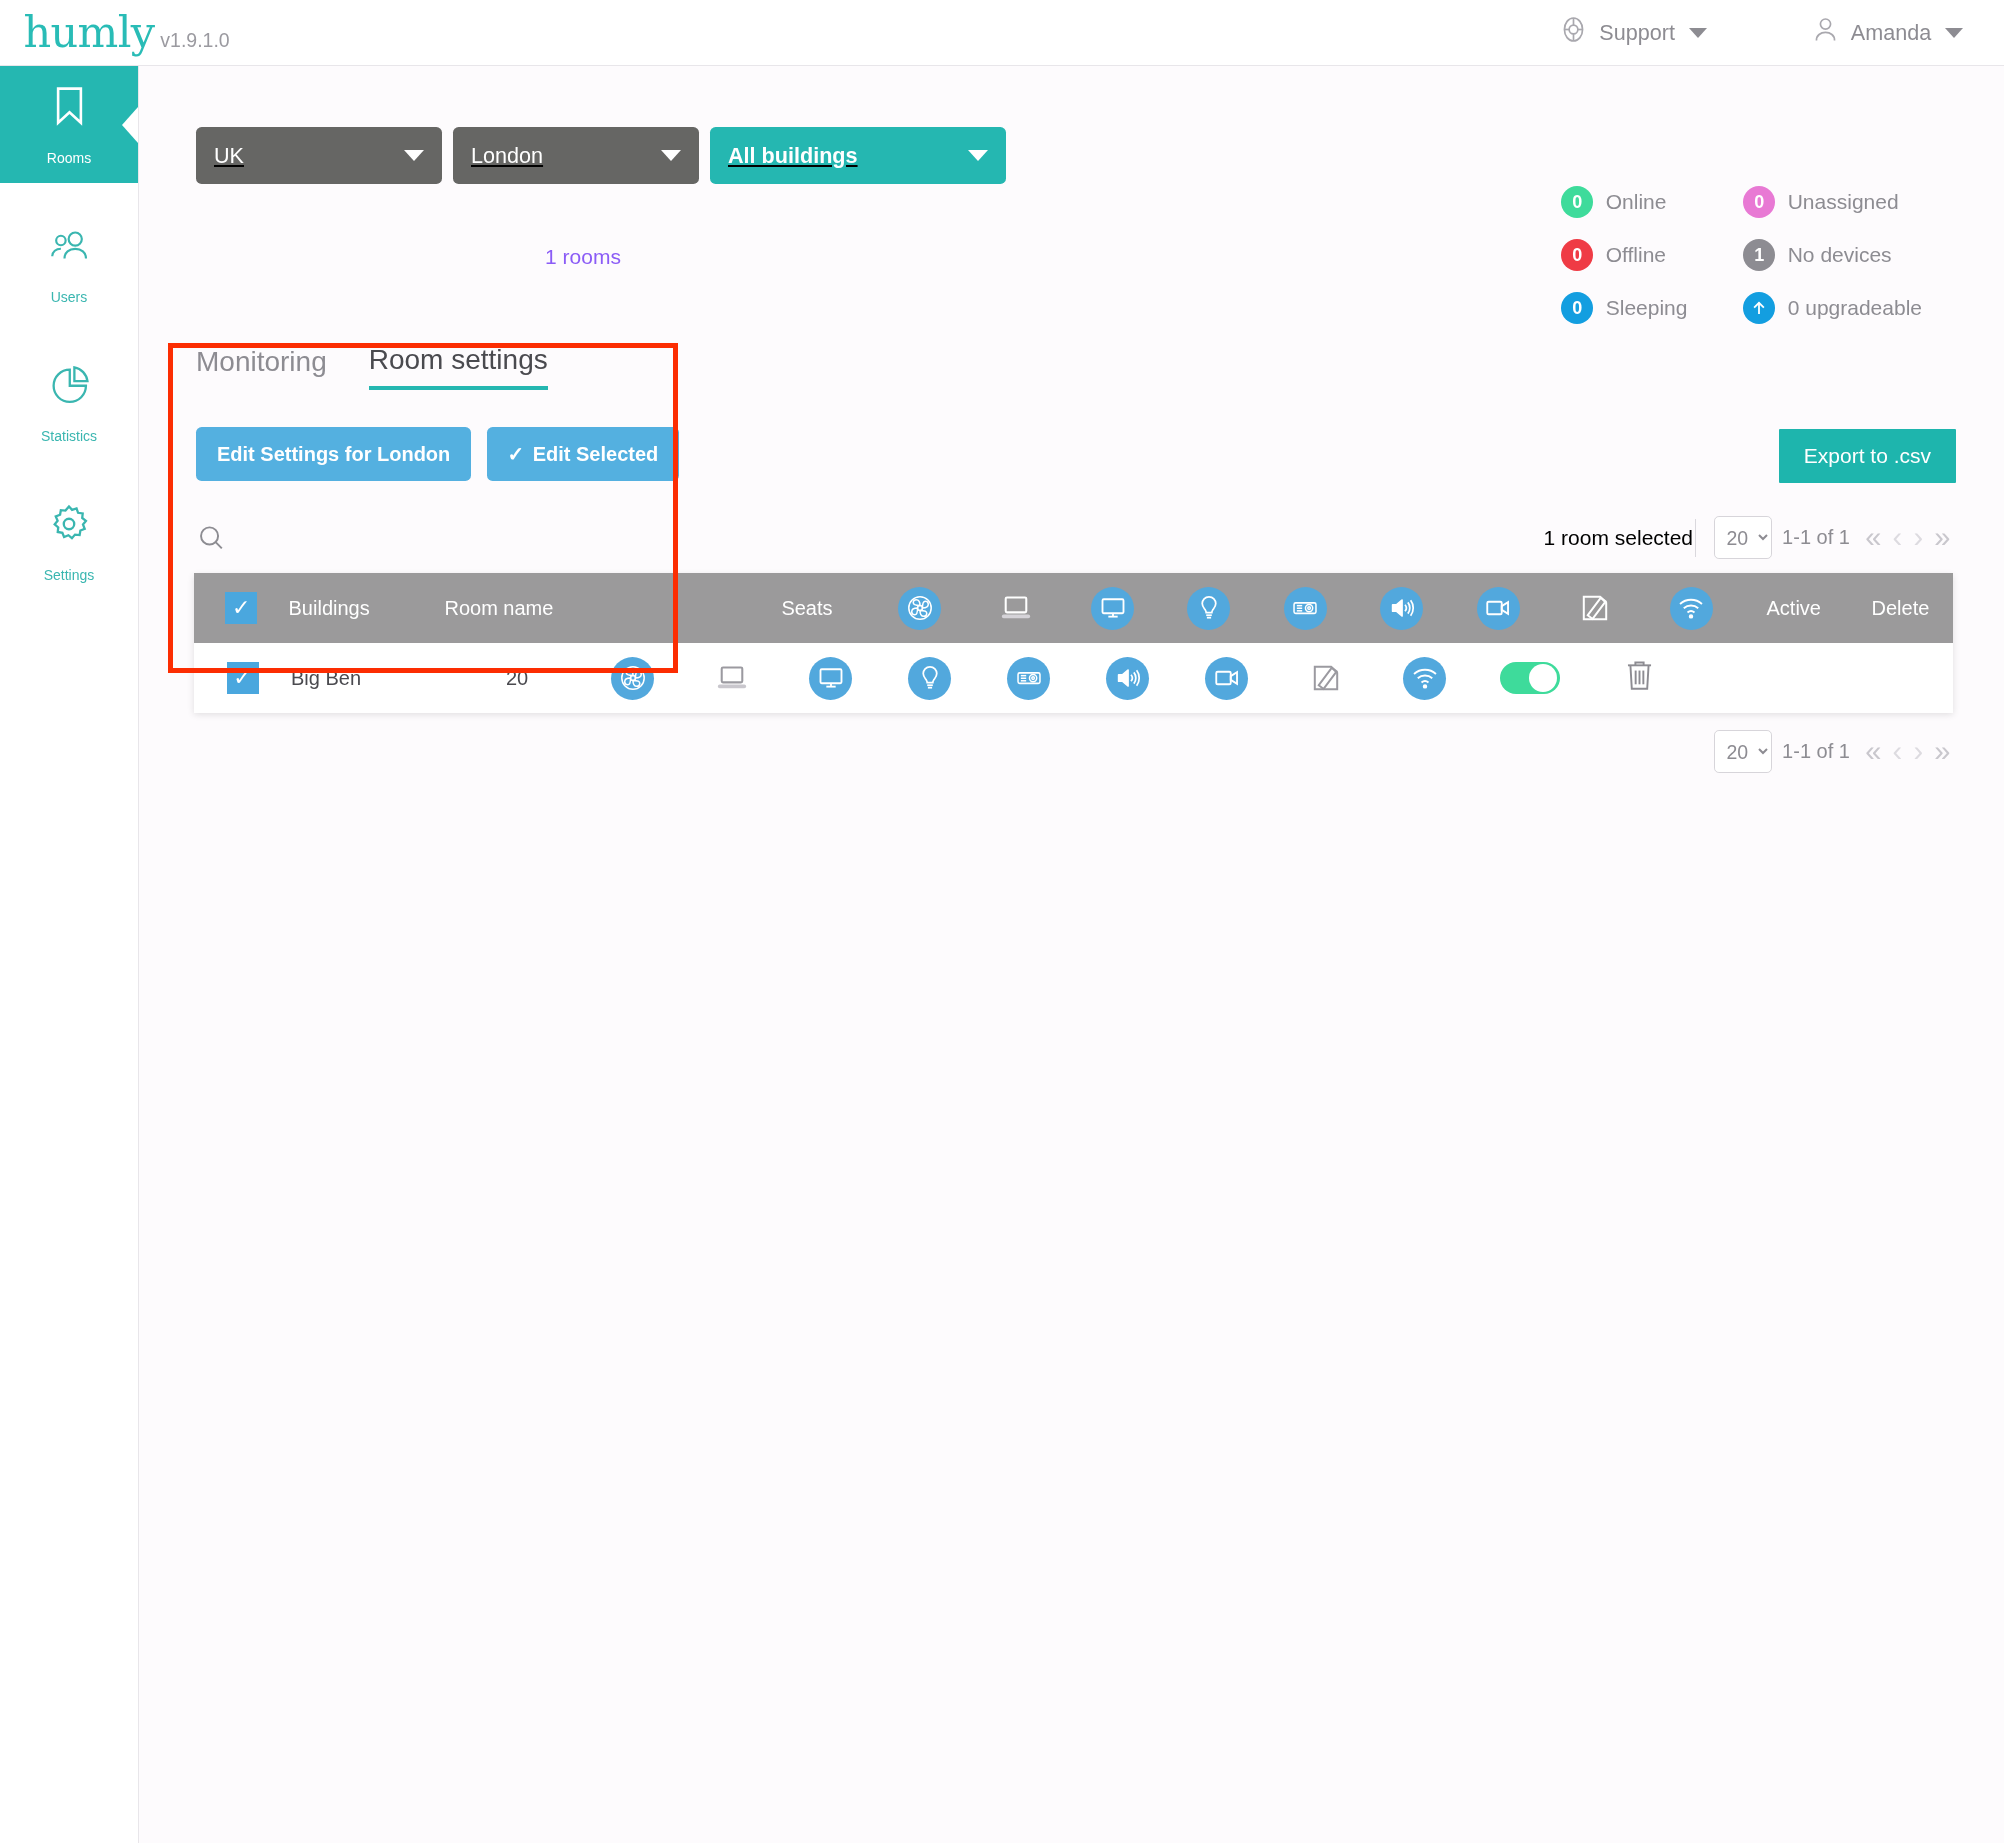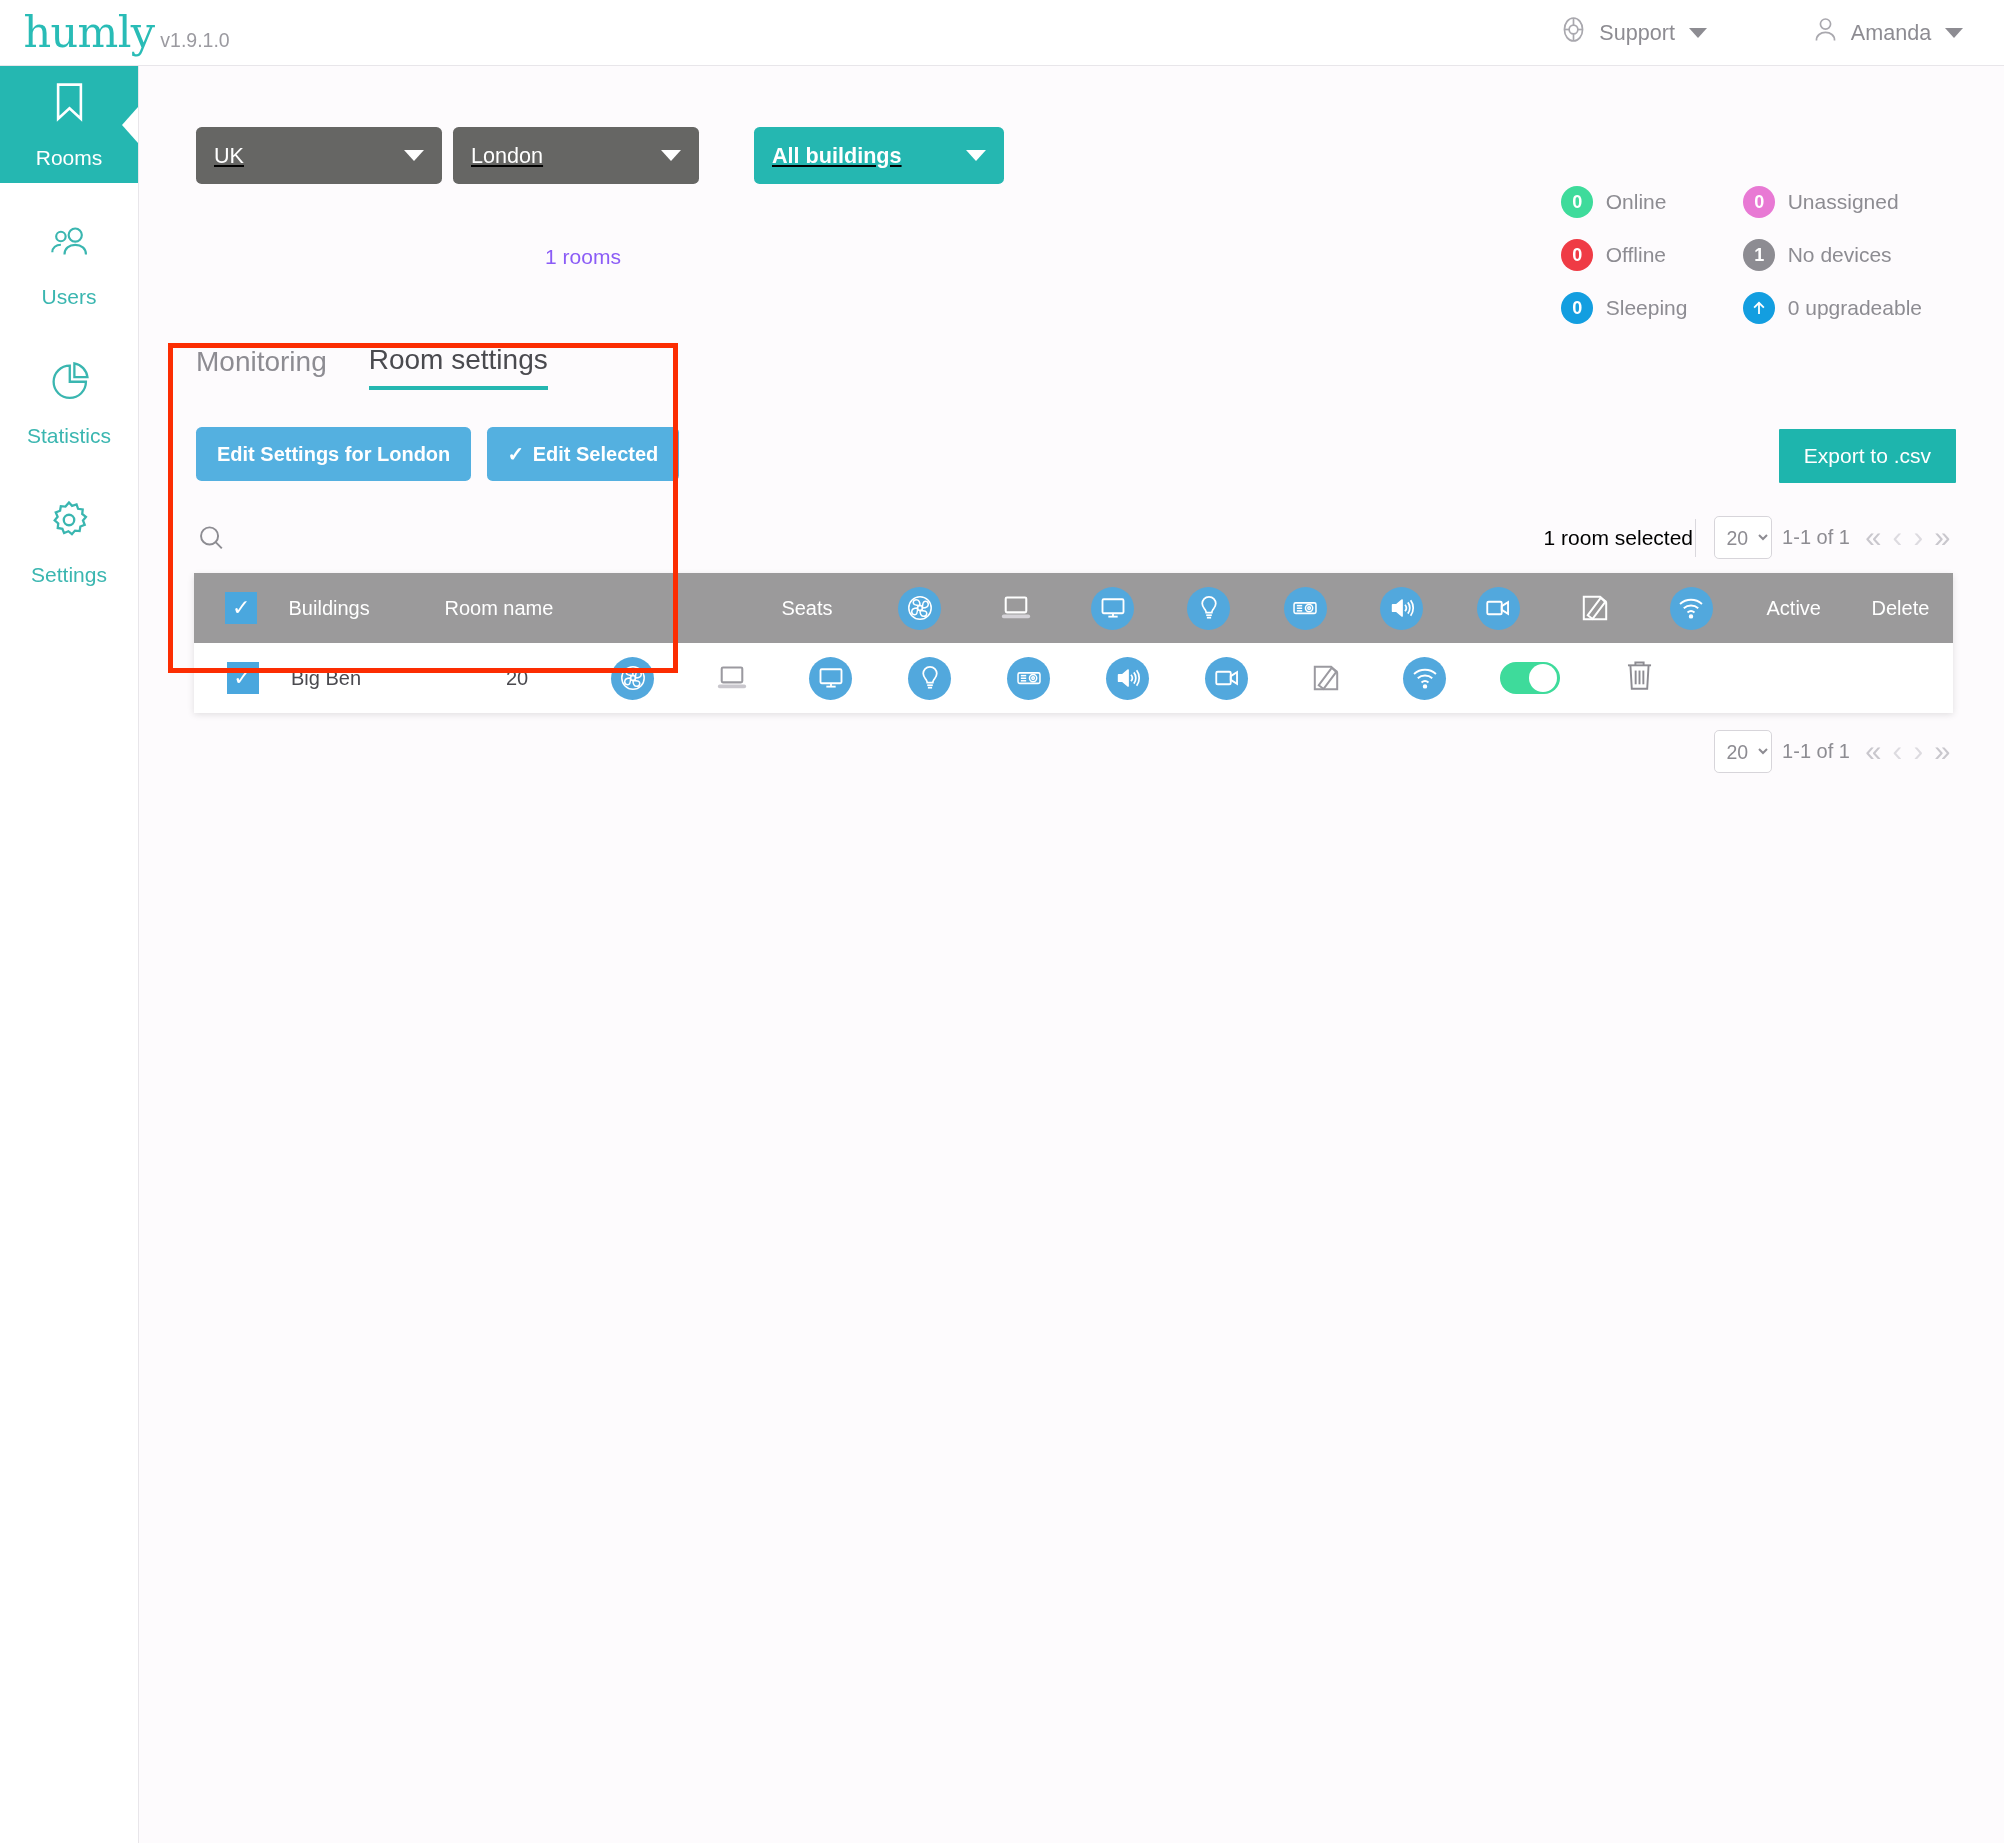--- a/index.html
+++ b/index.html
@@ -57,37 +57,37 @@
     color: #3ab6b0; cursor: pointer; position: relative;
   }
   .side-item.active { background: #25b7b1; color: #ffffff; }
   .side-item.active .notch {
     position: absolute; right: 0; top: 50%; transform: translateY(-50%);
     width: 0; height: 0;
     border-top: 18px solid transparent;
     border-bottom: 18px solid transparent;
     border-right: 16.7px solid #ffffff;
   }
-  .side-label { font-size: 21px; margin-top: 20px; }
+  .side-label { font-size: 14px; margin-top: 20px; }
   .side-icon { display: flex; align-items: center; justify-content: center; height: 46px; }
   .side-gap { height: 22px; }
 
   
   .main { position: absolute; top: 66px; left: 140px; width: 1865px; height: 1778px; }
 
   .filters { position: absolute; top: 61px; left: 56px; display: flex; gap: 11px; text-decoration: underline; }
   .dropdown {
     height: 57px; border-radius: 5.6px;
     display: flex; align-items: center; justify-content: space-between;
     padding: 0 18px; color: #ffffff; font-size: 21.6px; cursor: pointer;
     background: #666664;
   }
   .dropdown.d1 { width: 246px; }
   .dropdown.d2 { width: 246px; }
-  .dropdown.d3 { width: 250px; background: #25b7b1; font-weight: bold; margin-left: 44px; }
+  .dropdown.d3 { width: 296px; background: #25b7b1; font-weight: bold; }
   .dd-caret {
     width: 0; height: 0;
     border-left: 10.4px solid transparent;
     border-right: 10.4px solid transparent;
     border-top: 11.8px solid #ffffff;
   }
   .rooms-count {
     position: absolute; top: 179px; left: 56px; width: 774px;
     text-align: center; font-size: 21px; color: #8b5cf6;
   }

